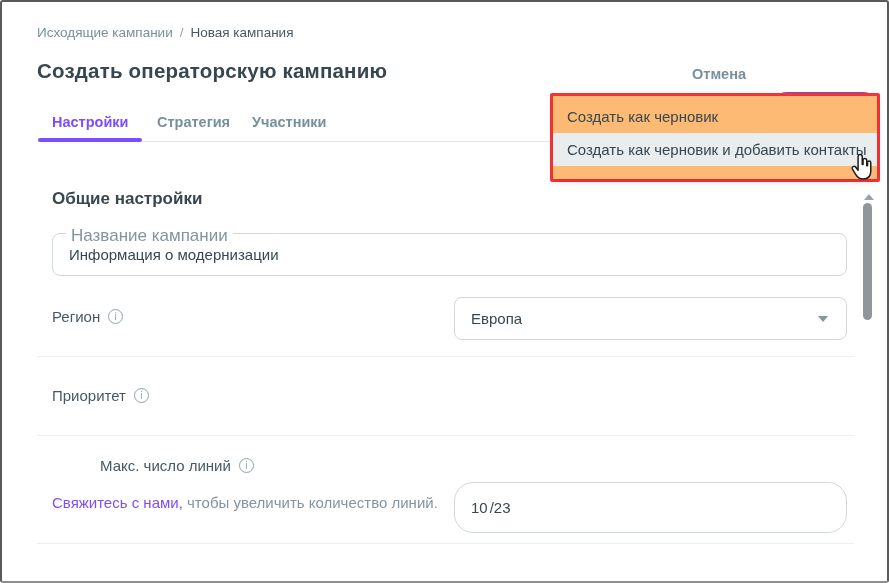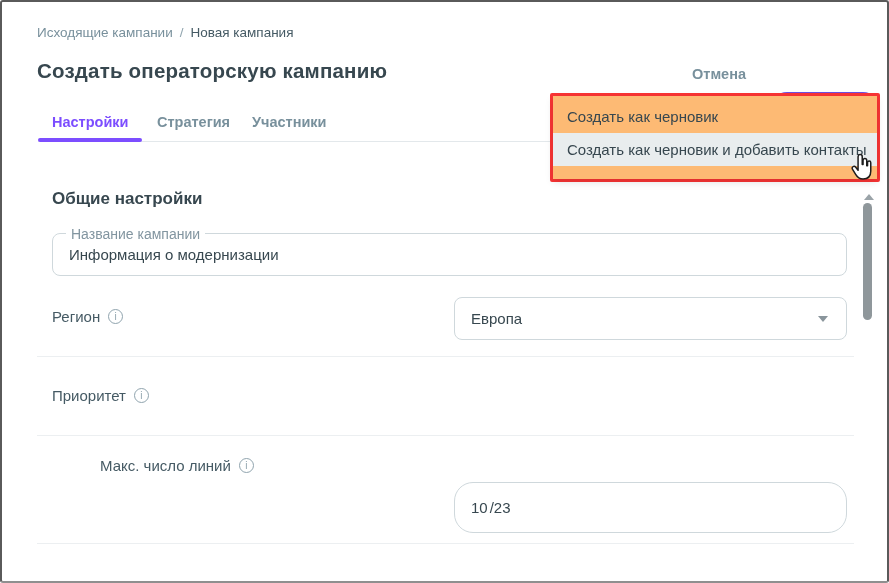--- a/index.html
+++ b/index.html
@@ -27,21 +27,21 @@
   .tab.active{color:#7C4DFF;}
   .tab-1{left:50px;} .tab-2{left:155px;} .tab-3{left:250px;}
   .tab-line{position:absolute;left:36px;top:139px;width:816px;height:1px;background:#E3E8EB;}
   .tab-underline{position:absolute;left:36px;top:136px;width:104px;height:4px;border-radius:3px;background:#7C4DFF;}
   
   .section-title{position:absolute;left:50px;top:187px;font-size:17px;font-weight:700;color:#37474F;}
   
   .field{position:absolute;border:1px solid #CFD8DC;border-radius:8px;background:#fff;display:flex;align-items:center;}
   .field .value{padding-left:16px;font-size:15px;color:#37474F;}
   .name-field{left:50px;top:231px;width:795px;height:43px;}
-  .float-label{position:absolute;top:-8px;left:13px;background:#fff;padding:0 5px;font-size:14px;color:#8295A0;}
+  .float-label{position:absolute;top:-8px;left:13px;background:#fff;padding:0 5px;font-size:17px;color:#8295A0;}
   
   .row-label{position:absolute;font-size:15px;color:#455A64;display:flex;align-items:center;gap:8px;}
   .info-icon{width:15px;height:15px;border:1.5px solid #90A4AE;border-radius:50%;color:#90A4AE;
     font-size:10px;line-height:12px;display:inline-flex;align-items:center;justify-content:center;font-style:normal;}
   .divider{position:absolute;left:35px;width:817px;height:1px;background:#ECEFF1;}
   .select{cursor:pointer;justify-content:space-between;padding-right:18px;}
   .caret-down{width:0;height:0;border-left:5px solid transparent;border-right:5px solid transparent;border-top:6px solid #8A959C;}
   .region-select{left:452px;top:295px;width:393px;height:43px;}
   .priority-select{left:513px;top:373px;width:332px;height:44px;}
   .maxlines-field{left:452px;top:480px;width:393px;height:51px;border-radius:19px;}
@@ -103,20 +103,23 @@
   <div class="row-label" style="left:50px;top:385px;">
     <span>Приоритет</span>
     <span class="info-icon">i</span>
   </div>
   <div class="divider" style="top:433px;"></div>
 
   <div class="row-label" style="left:50px;top:455px;margin-left:48px;">
     <span>Макс. число линий</span>
     <span class="info-icon">i</span>
   </div>
+  <div class="note">
+    <span class="link">Свяжитесь с нами,</span><span> чтобы увеличить количество линий.</span>
+  </div>
   <div class="field maxlines-field">
     <span class="value">10</span>
     <span class="value dim" style="padding-left:2px;">/23</span>
   </div>
   <div class="divider" style="top:541px;"></div>
 
   <div class="scroll-arrow"></div>
   <div class="scroll-thumb"></div>
 
   <div class="annotation">

